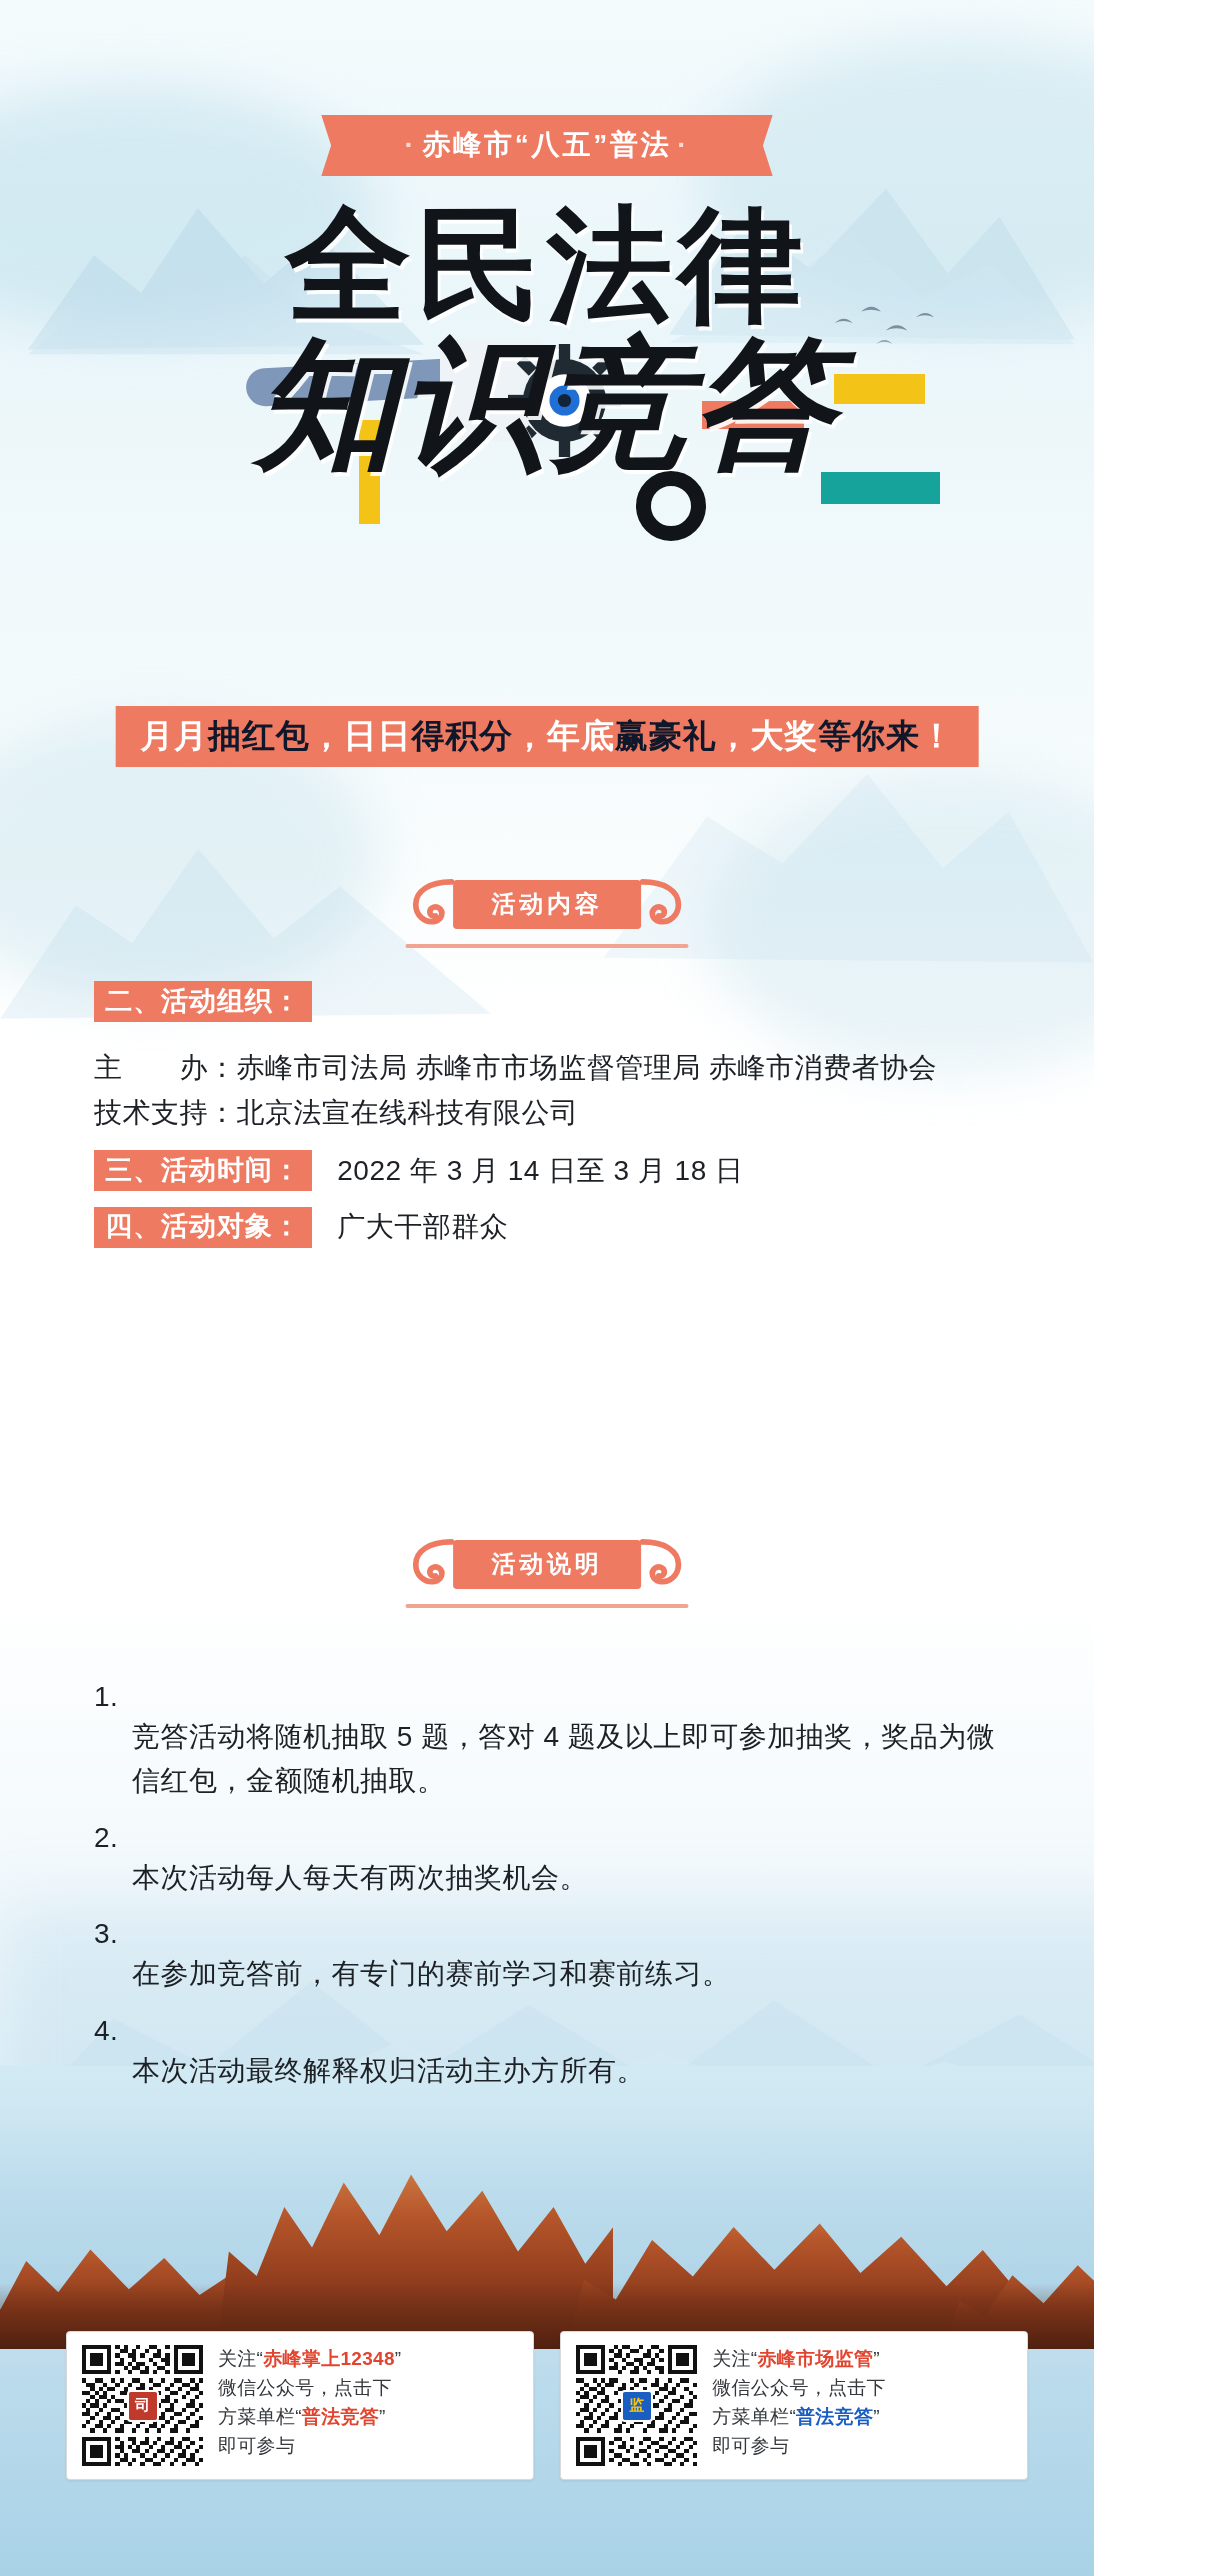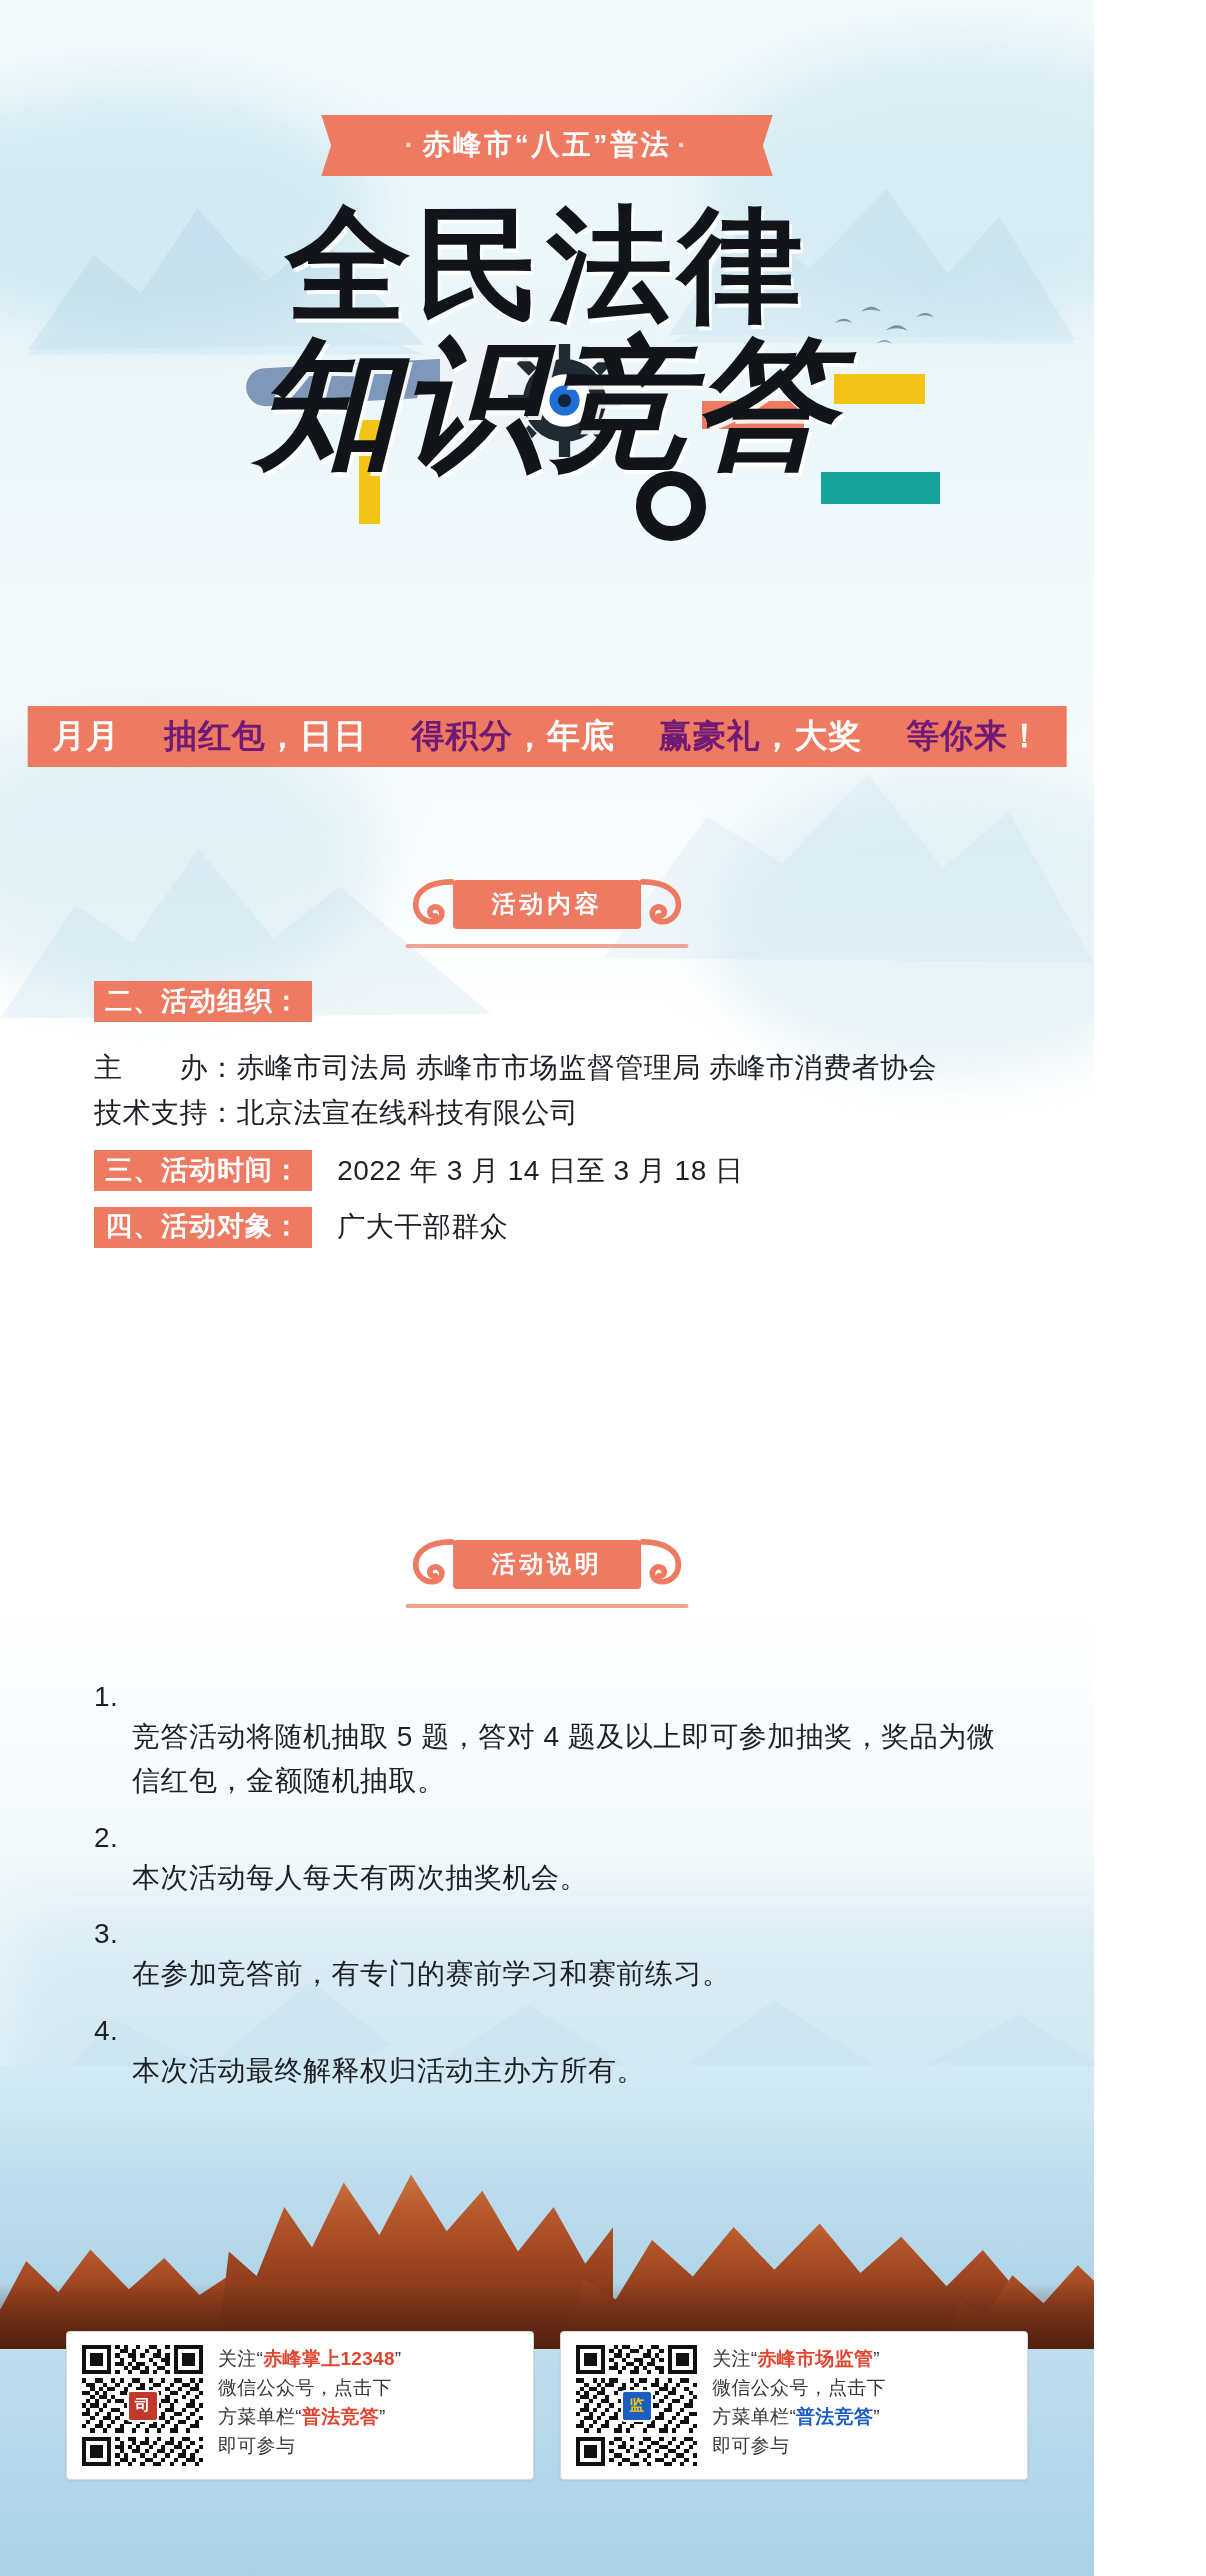--- a/index.html
+++ b/index.html
@@ -192,21 +192,21 @@
     z-index: 5;
   }
   .slogan span {
     font-size: 33px;
     font-weight: bold;
     color: #ffffff;
     letter-spacing: 0.9px;
     line-height: 1;
     text-align: center;
   }
-  .slogan span.hl { color: #701a75; margin-left: 44px; }
+  .slogan span.hl { color: #0f172a; }
 
   
   .sec-title {
     position: absolute;
     left: 50%;
     transform: translateX(-50%);
     display: flex;
     align-items: center;
     gap: 0;
     z-index: 5;

